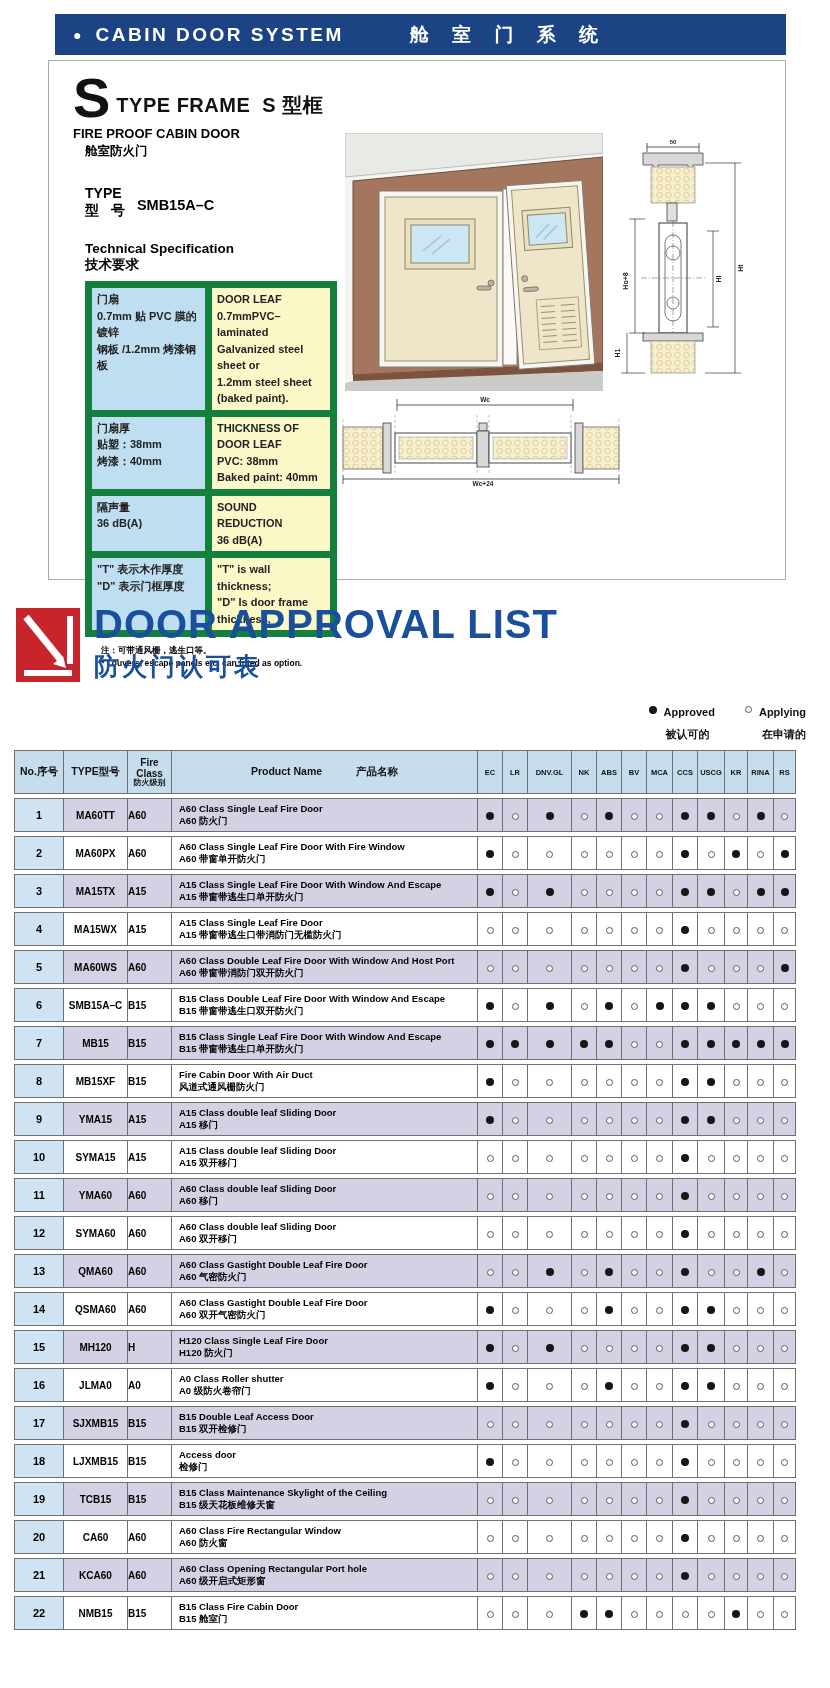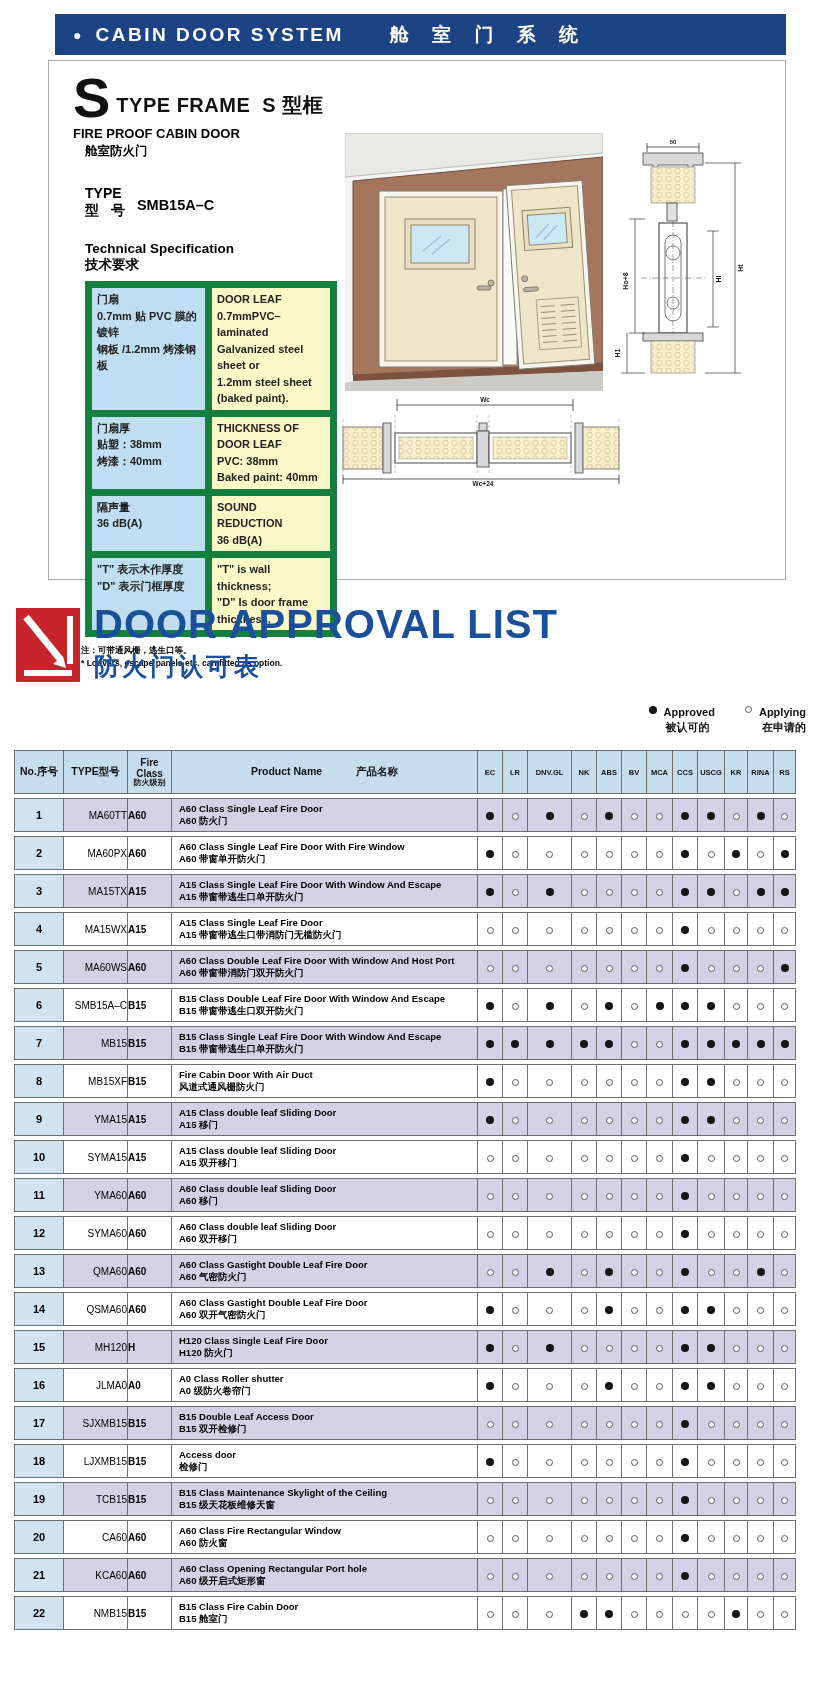--- a/index.html
+++ b/index.html
@@ -4,21 +4,21 @@
 <style>
   * { margin:0; padding:0; box-sizing:border-box; }
   body { background:#ffffff; font-family:"Liberation Sans","DejaVu Sans",sans-serif; }
   .page { position:relative; width:830px; height:1688px; background:#fff; overflow:hidden; }
 
   
   .top-bar { position:absolute; left:55px; top:14px; width:731px; height:41px;
     background:#1c4484; color:#fff; display:flex; align-items:center; padding-left:18px; }
   .top-bar .bullet { font-size:14px; margin-right:14px; }
   .top-bar .en { font-size:19px; font-weight:bold; letter-spacing:2.5px; }
-  .top-bar .cn { font-size:19px; font-weight:bold; letter-spacing:9px; margin-left:46px; }
+  .top-bar .cn { font-size:19px; font-weight:bold; letter-spacing:9px; margin-left:66px; }
 
   
   .frame-box { position:absolute; left:48px; top:60px; width:738px; height:520px;
     border:1px solid #a9a9a9; background:#fff; }
   .fs-left { position:absolute; left:24px; top:14px; width:266px; }
   .s-row { display:flex; align-items:flex-end; }
   .big-s { font-size:56px; font-weight:bold; line-height:0.82; color:#111; }
   .s-title { font-size:20px; font-weight:bold; color:#111; margin-left:6px; margin-bottom:2px; letter-spacing:0.5px; }
   .s-title .cn { margin-left:12px; }
   .subtitle-en { font-size:13px; font-weight:bold; margin-top:5px; }
@@ -26,56 +26,56 @@
   .type-block { display:flex; align-items:center; margin-top:25px; margin-left:12px; }
   .type-labels { font-size:14px; font-weight:bold; line-height:1.2; }
   .type-labels .cn { letter-spacing:4px; }
   .type-value { font-size:14.5px; font-weight:bold; margin-left:8px; margin-top:6px; }
   .spec-title { margin-top:22px; margin-left:12px; font-size:13.5px; font-weight:bold; line-height:1.25; }
   .spec { border-collapse:collapse; width:252px; margin-top:7px; margin-left:12px; }
   .spec td { border:7px solid #15803d; font-size:11px; font-weight:bold; padding:3px 5px;
     vertical-align:top; line-height:1.5; white-space:pre-line; color:#222; }
   .spec .spec-cn { background:#bfdef1; width:120px; }
   .spec .spec-en { background:#fbf8c7; }
-  .spec-note { margin-top:7px; margin-left:8px; font-size:8.5px; font-weight:bold; line-height:1.5; }
+  .spec-note { margin-top:7px; margin-left:28px; font-size:8.5px; font-weight:bold; line-height:1.5; }
 
   .door-illo { position:absolute; left:296px; top:72px; }
   .v-section { position:absolute; left:552px; top:74px; }
   .h-section { position:absolute; left:284px; top:330px; }
 
   
   .ap-logo { position:absolute; left:16px; top:608px; }
   .ap-titles { position:absolute; left:94px; top:602px; }
   .ap-title-en { font-size:40px; font-weight:bold; color:#1a4f9b; letter-spacing:1px; }
   .ap-title-cn { font-size:25px; font-weight:bold; color:#1a4f9b; letter-spacing:3px; margin-top:3px; }
 
   .legend { position:absolute; top:706px; right:24px; display:flex; gap:30px; }
   .legend .item { font-size:11px; font-weight:600; color:#111; }
   .legend .l1 { display:flex; align-items:flex-start; gap:7px; }
-  .legend .l2 { padding-left:17px; margin-top:2px; }
+  .legend .l2 { padding-left:17px; margin-top:9px; }
 
   .dot { display:inline-block; width:8px; height:8px; border-radius:50%; }
   .dot.filled { background:#161616; }
   .dot.open { width:7px; height:7px; border:1.4px solid #5a5a66; background:#fff; }
 
   
   .approval { position:absolute; left:14px; top:746px; border-collapse:separate;
     border-spacing:0 4px; table-layout:fixed; width:662px; }
   .approval th, .approval td { border:1px solid #6f6f6f; border-left:none; overflow:hidden; }
   .approval th:first-child, .approval td:first-child { border-left:1px solid #6f6f6f; }
   .approval th { background:#c6ddee; height:44px; font-size:10.5px; font-weight:bold;
     text-align:center; vertical-align:middle; color:#111; }
   .approval th.soc { font-size:7.5px; padding:0 1px; }
   .h-fire .fire-en { font-size:10px; line-height:1.1; white-space:pre-line; }
   .h-fire .fire-cn { font-size:8px; line-height:1.1; }
   .h-prod .gap { display:inline-block; width:34px; }
   .approval td { background:#fff; height:34px; vertical-align:middle; }
   .approval tr.alt td { background:#d5d1e4; }
   .approval td.c-no, .approval tr.alt td.c-no { background:#cfe3f2; text-align:center; font-size:11px; font-weight:600; }
-  .approval td.c-type { text-align:right; font-size:10px; font-weight:400; }
+  .approval td.c-type { text-align:center; font-size:10px; font-weight:700; }
   .approval td.c-fire { font-size:10px; font-weight:600; }
   .approval td.c-prod { padding:2px 7px; text-align:left; }
   .pn-en { font-size:9.5px; font-weight:bold; line-height:1.25; white-space:nowrap; }
   .pn-cn { font-size:9.5px; font-weight:bold; line-height:1.3; white-space:nowrap; }
   .approval td.c-dot { text-align:center; }
 </style>
 </head>
 <body>
 
 <div class="page">

